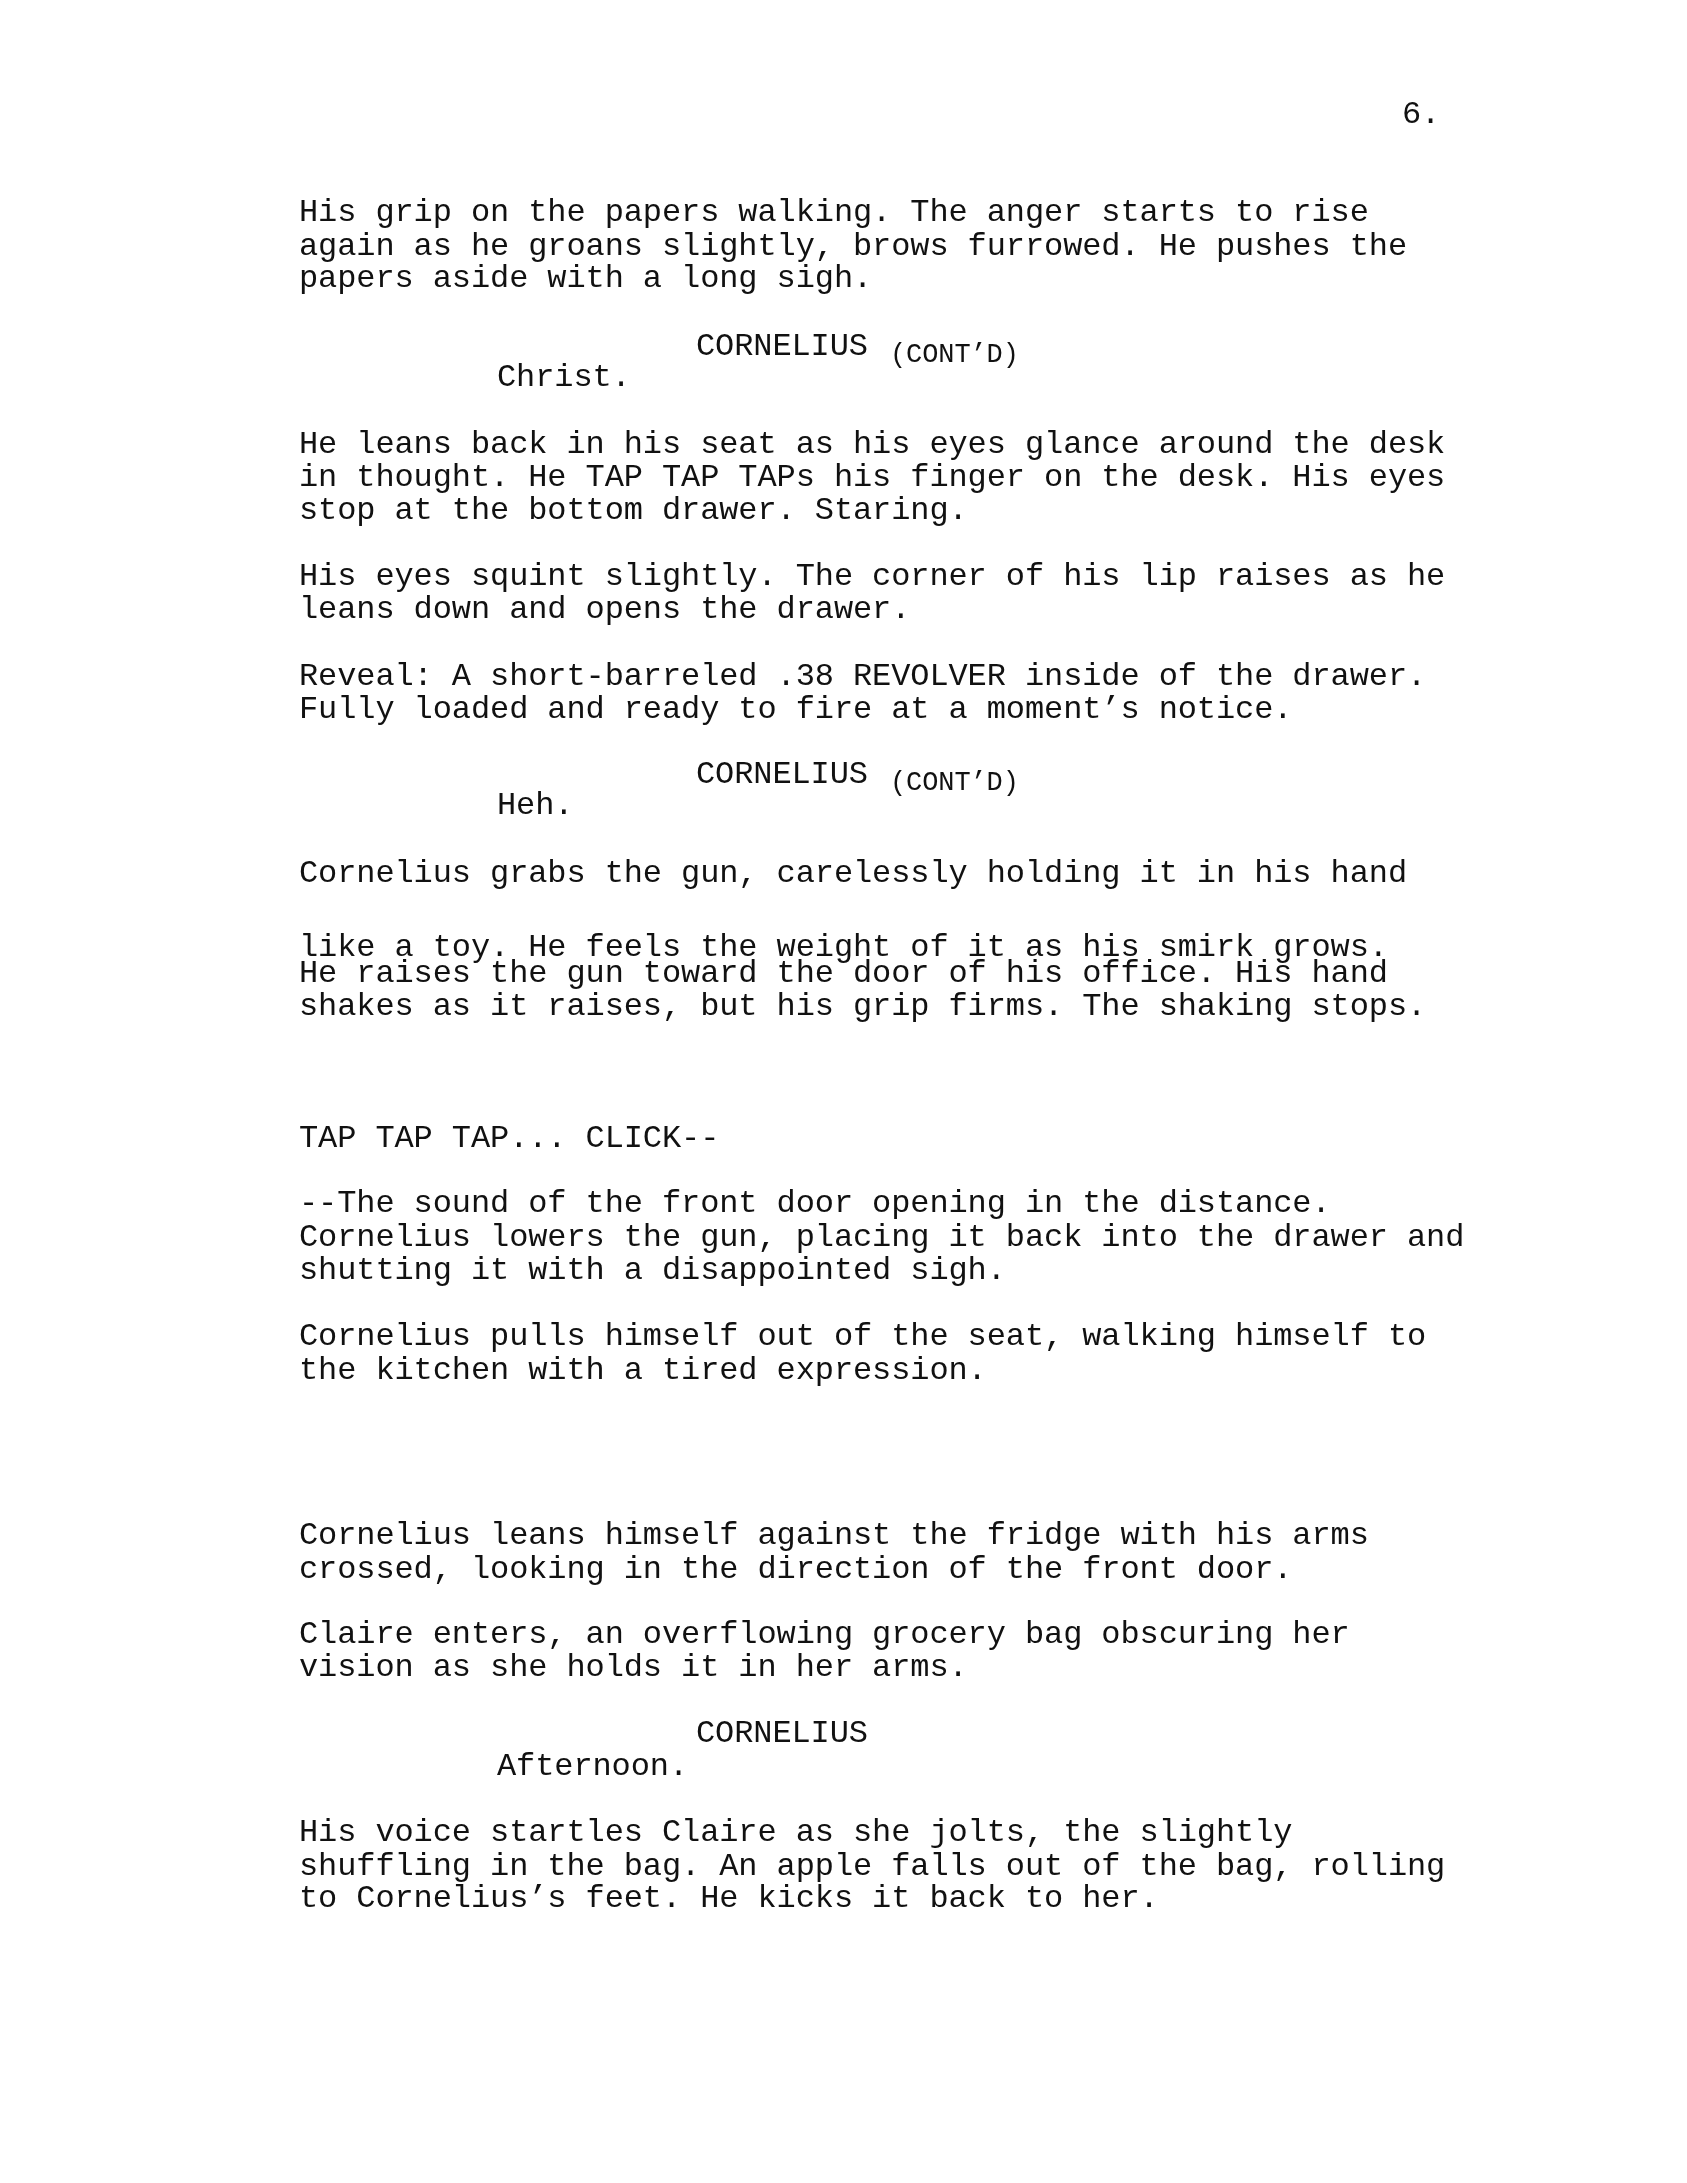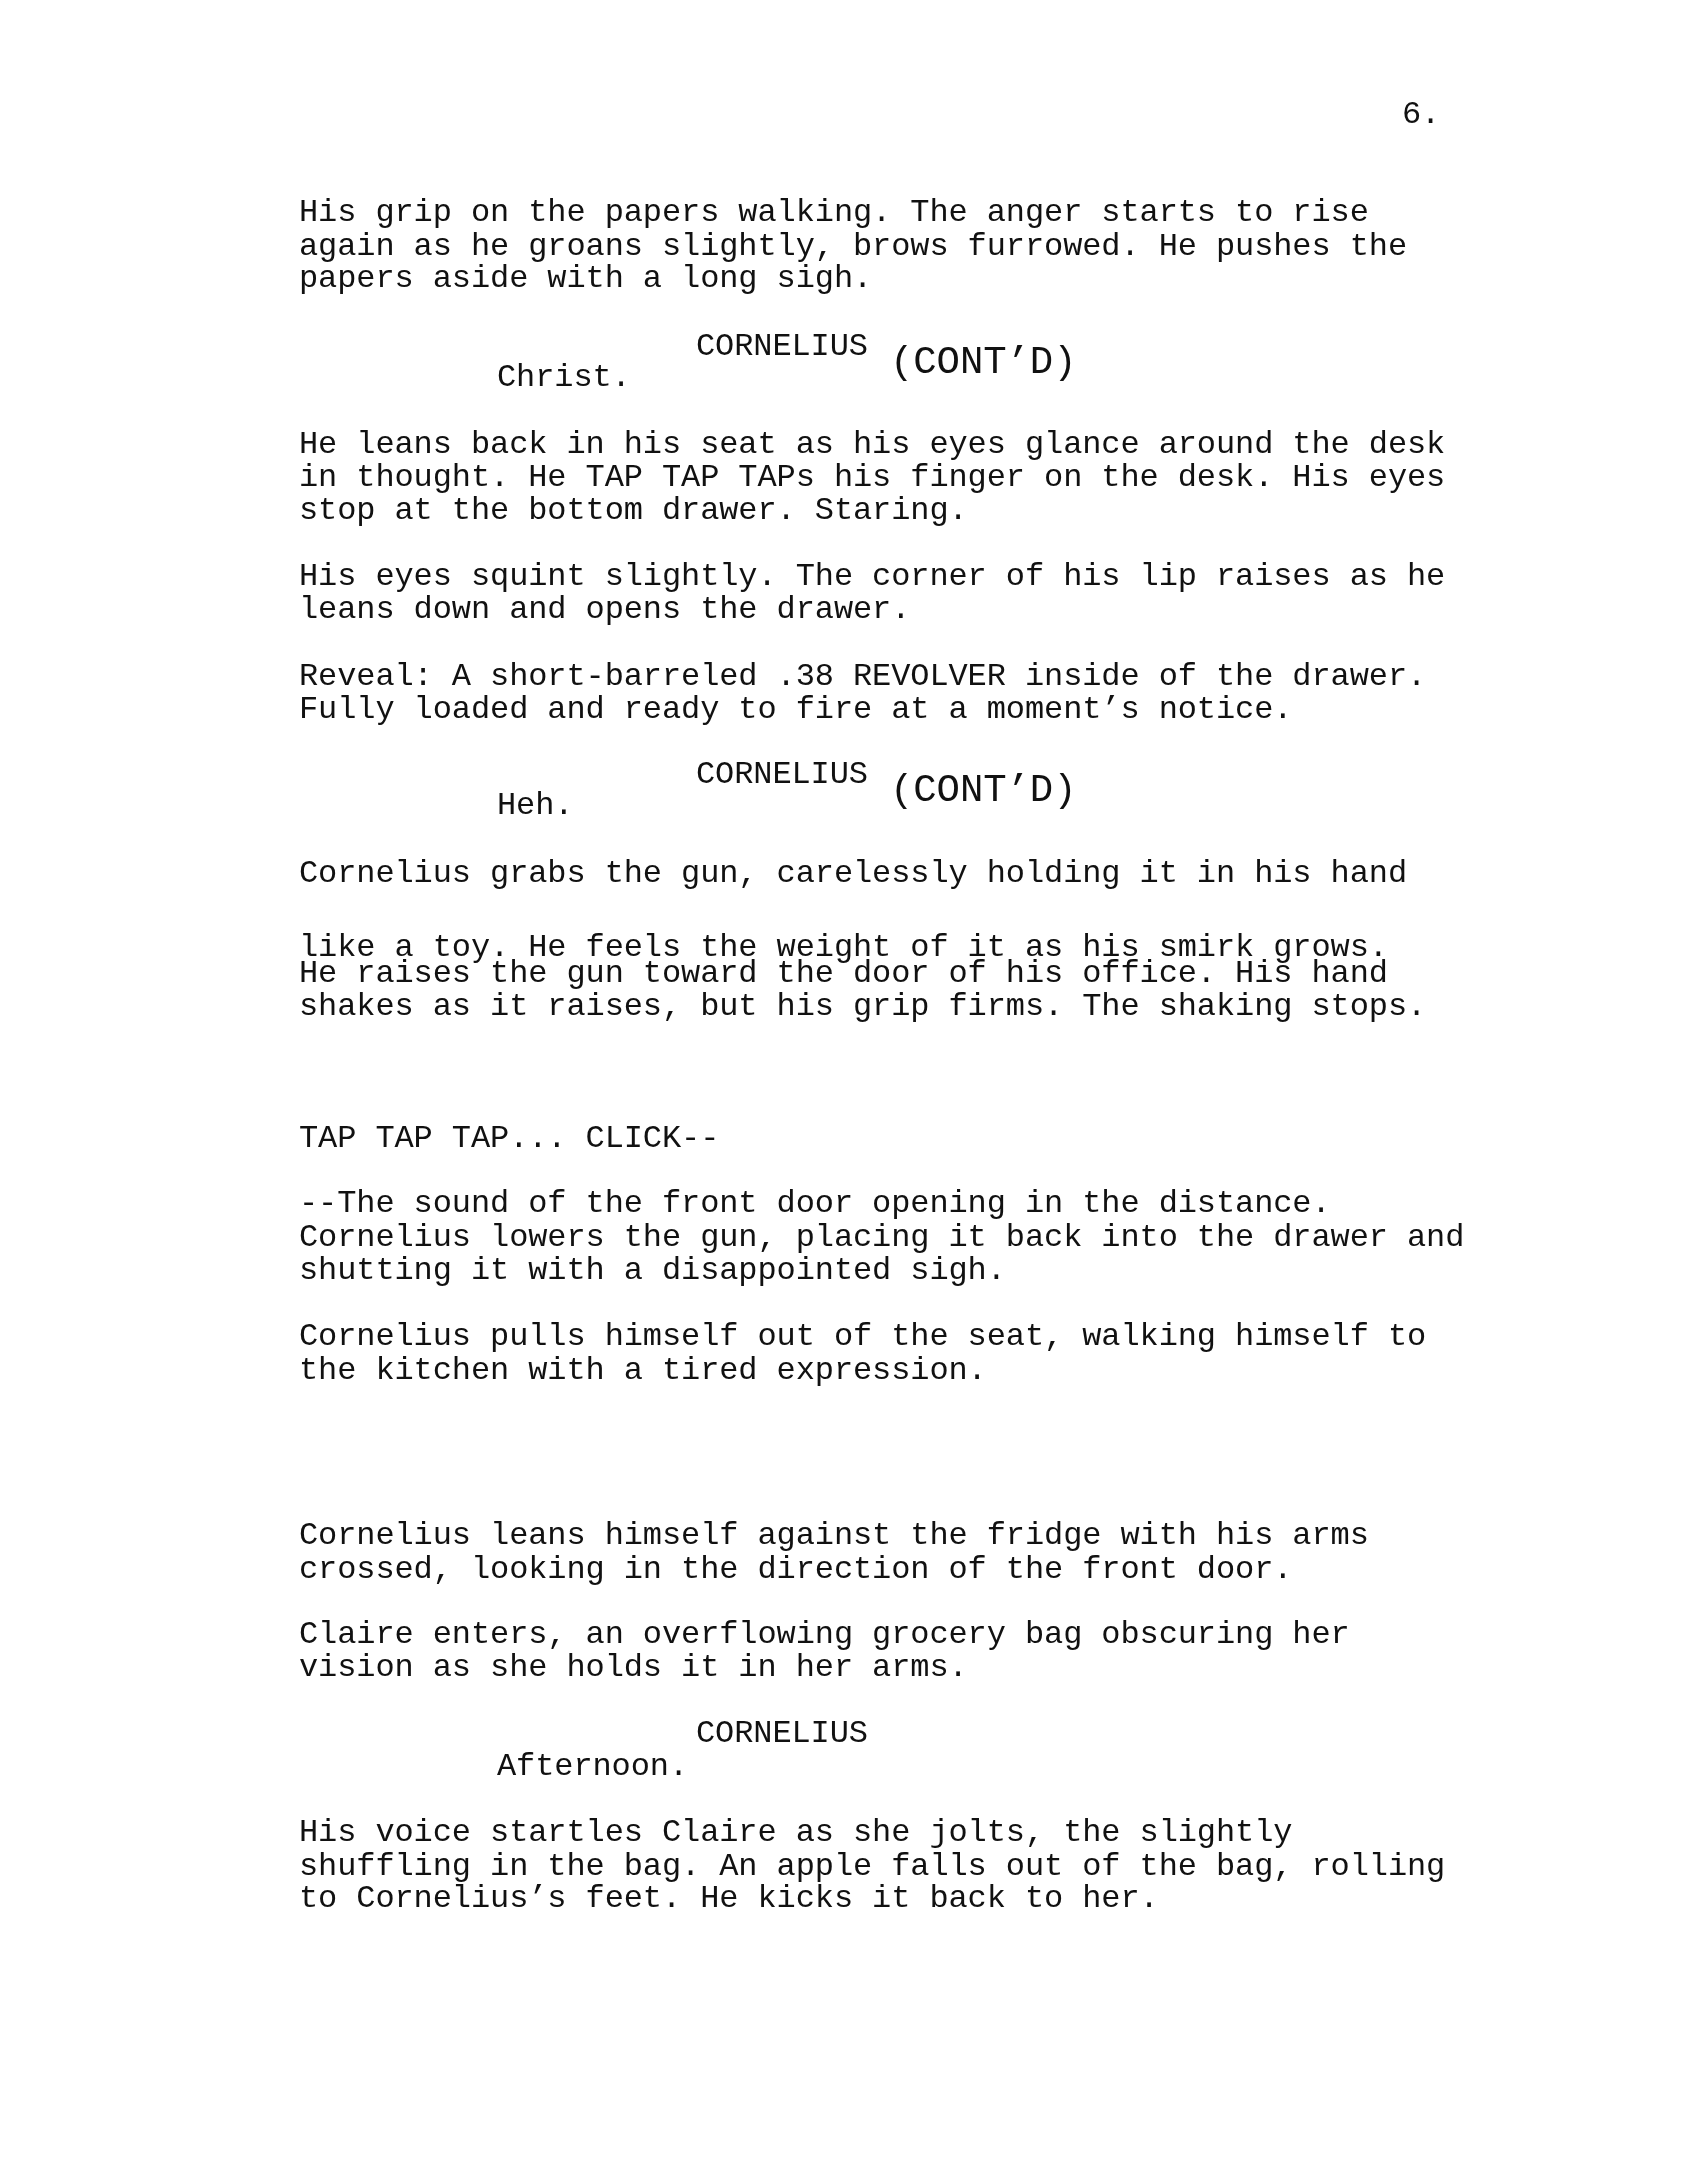--- a/index.html
+++ b/index.html
@@ -10,21 +10,21 @@
     font-family: "Liberation Mono", "DejaVu Sans Mono", monospace;
     font-size: 32px;
     line-height: 32px;
     height: 32px;
     color: #111111;
     white-space: pre;
     letter-spacing: -0.1px;
   }
   .act { left: 299px; }
   .cue { left: 696px; }
-  .contd { left: 890px; font-size: 39px; margin-top: 16px; }
+  .contd { left: 890px; font-size: 27px; margin-top: 8px; }
   .dlg { left: 497px; text-align: center; }
   .pgnum { left: 1402px; }
 </style>
 </head>
 <body>
 
 <div class="page">
 
   <div class="ln pgnum" style="top:99px">6.</div>
 

